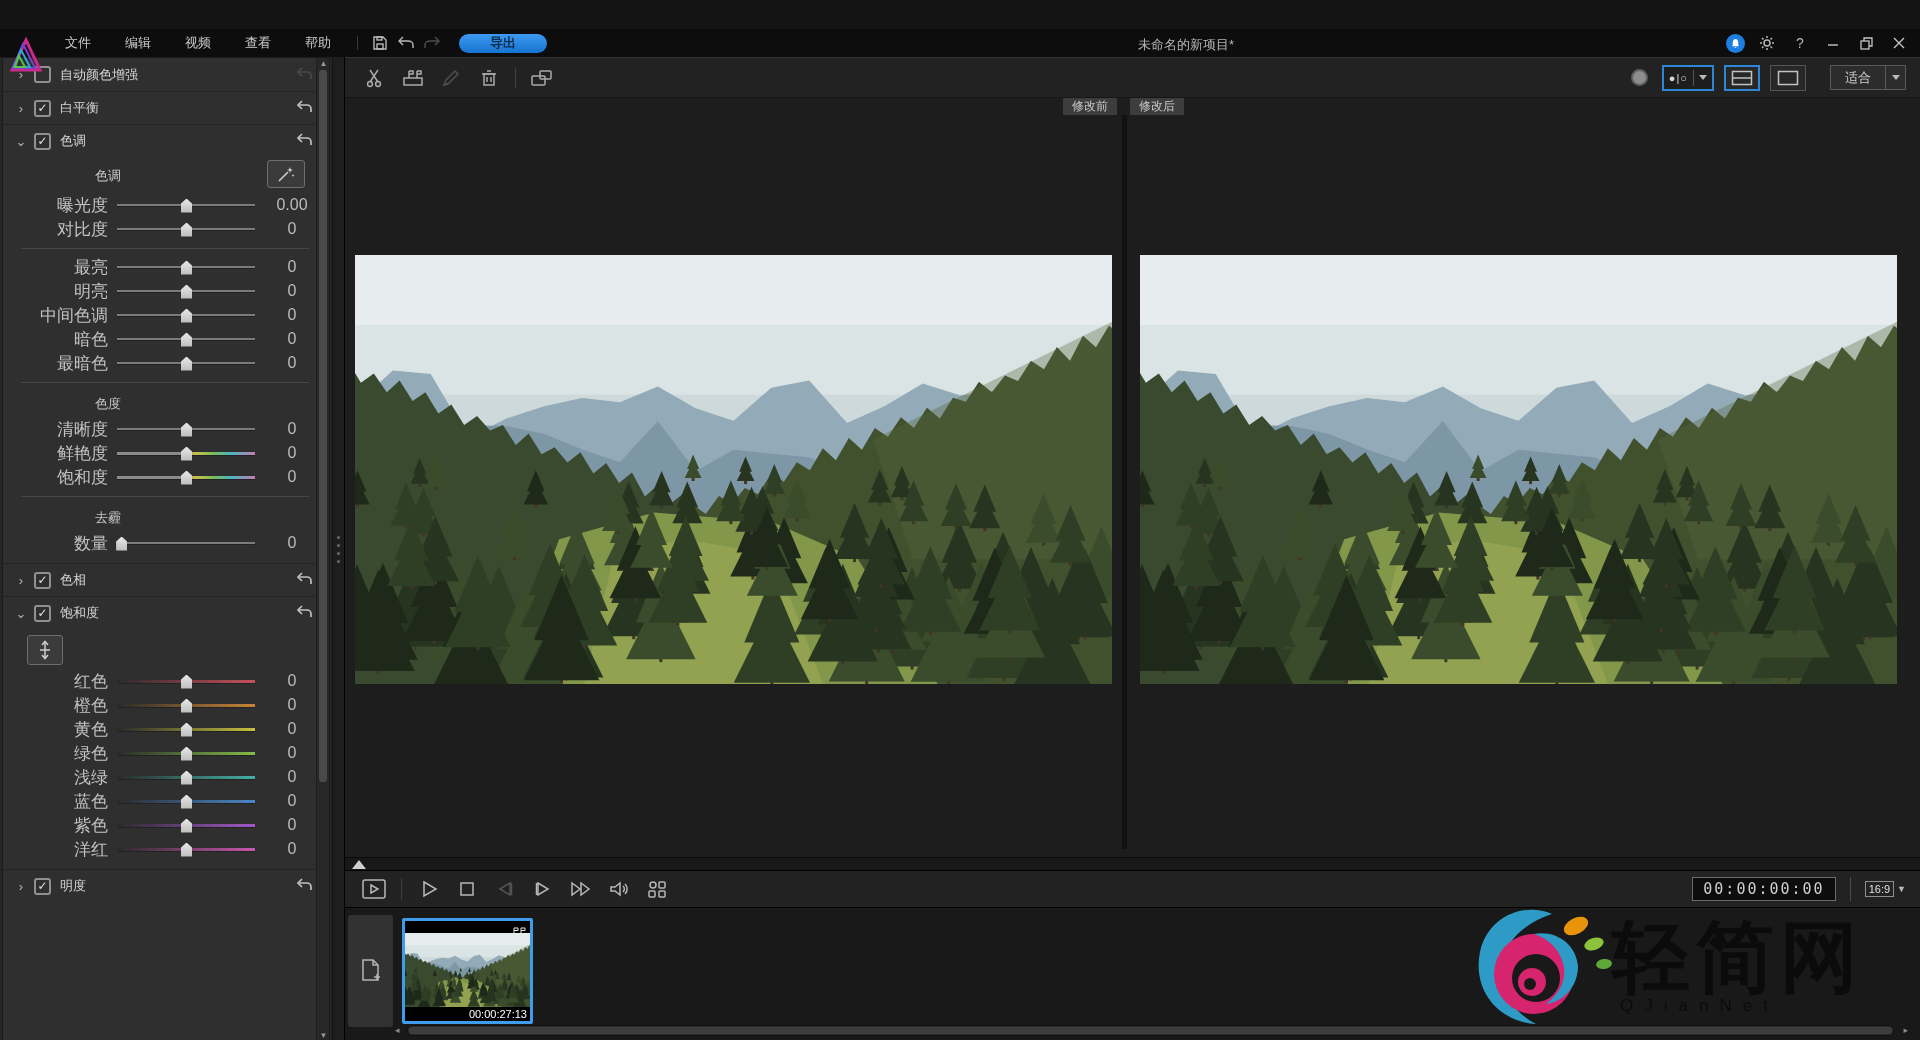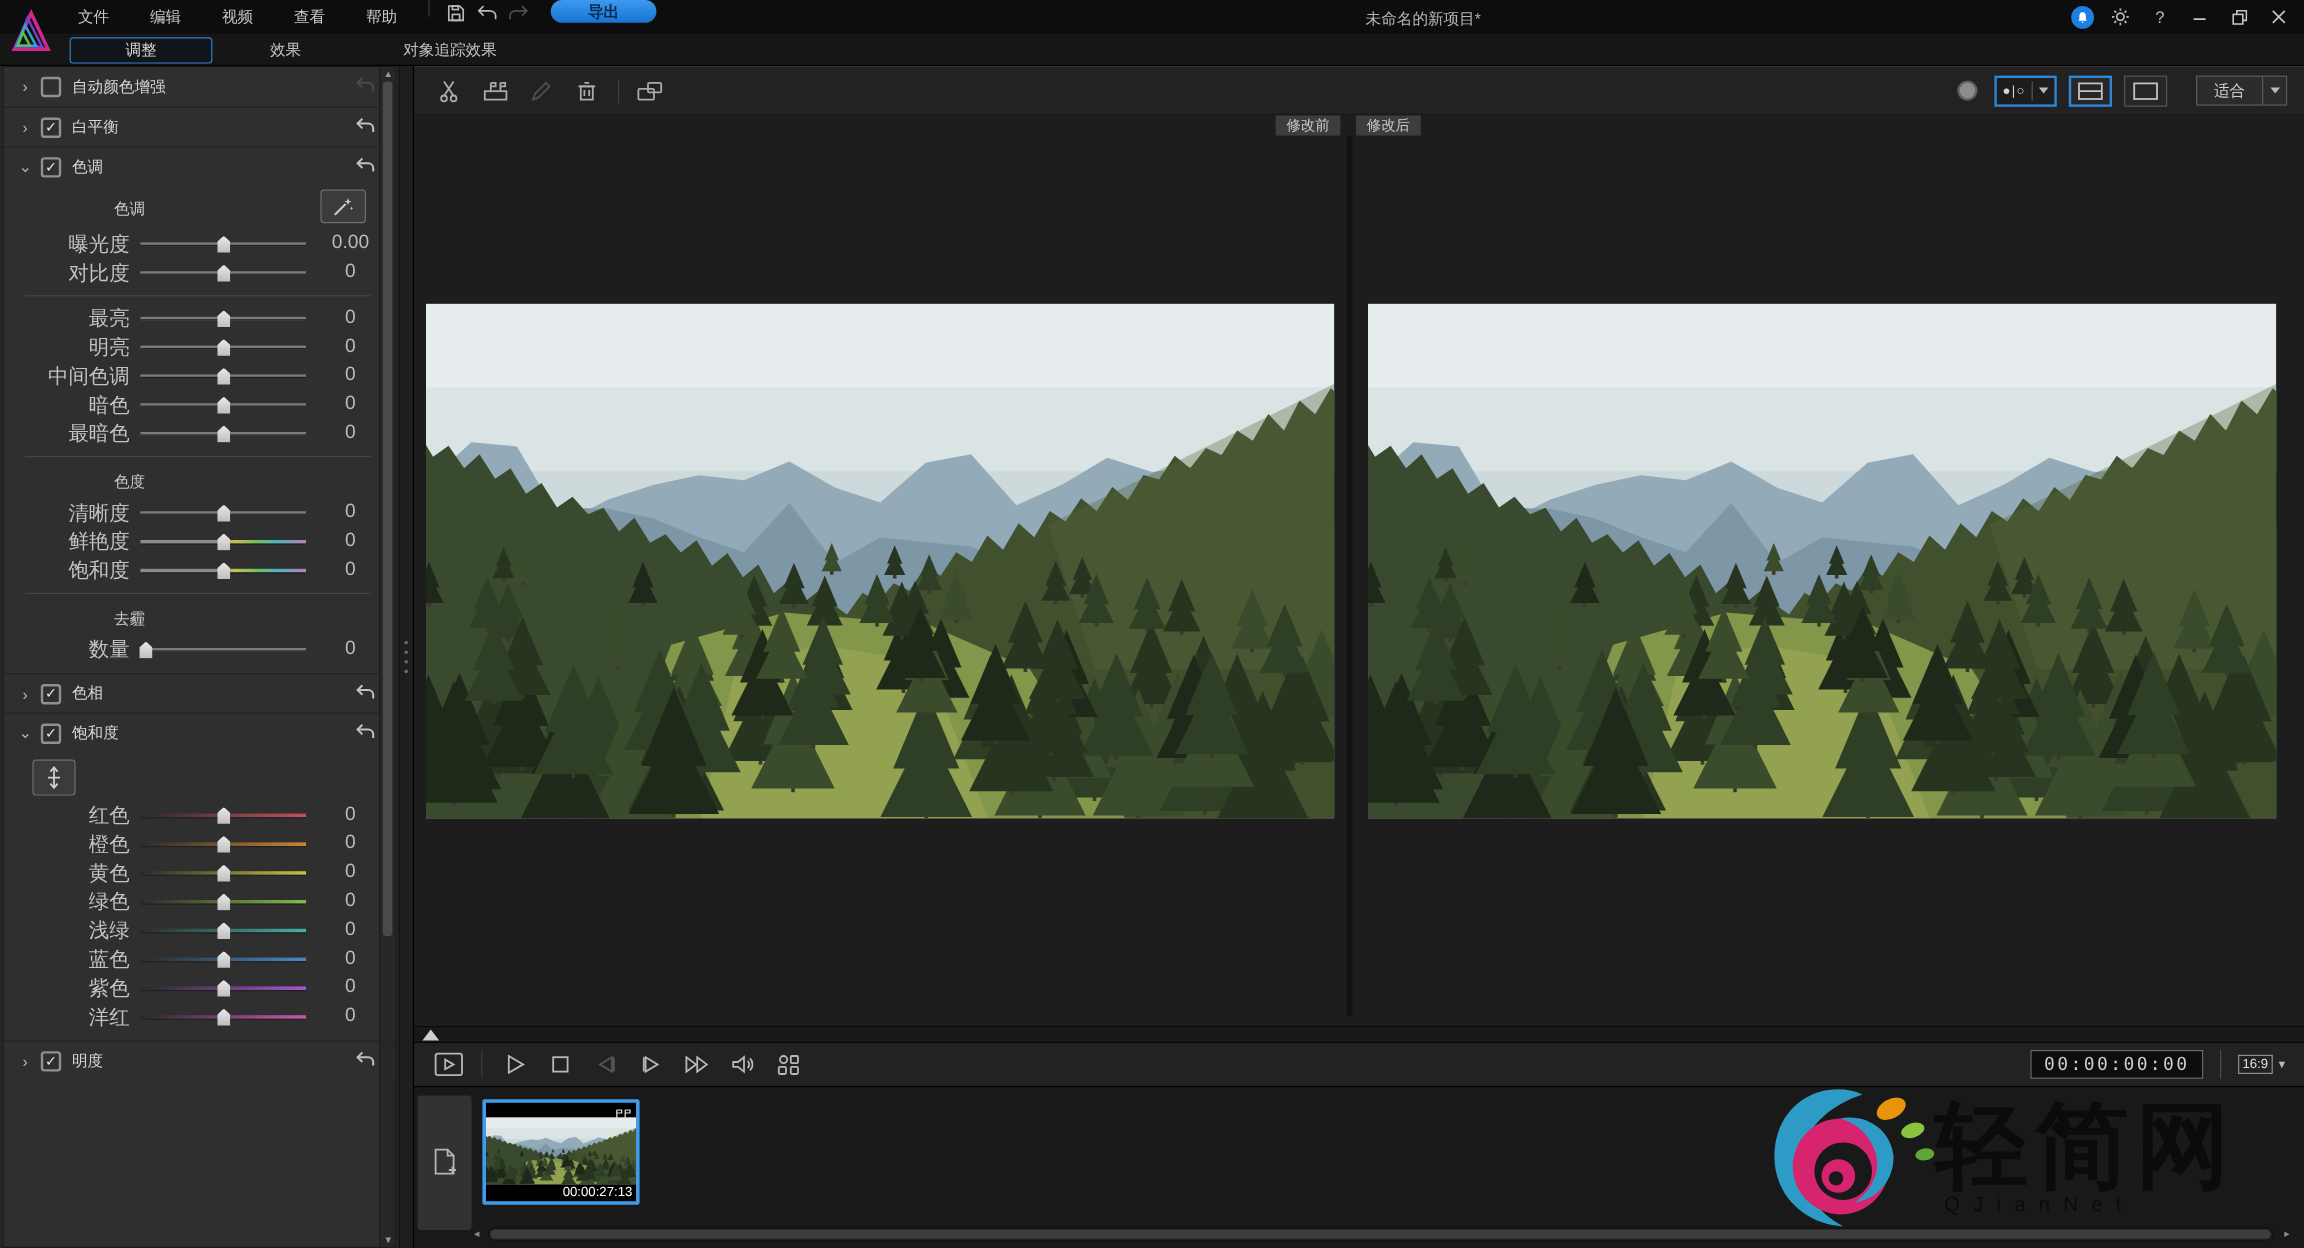--- a/index.html
+++ b/index.html
@@ -1,20 +1,20 @@
 <!DOCTYPE html>
 <html><head>
 <meta charset="utf-8">
 <style>
   html,body{margin:0;padding:0;background:#000;}
   *{box-sizing:border-box;font-family:"Liberation Sans","DejaVu Sans",sans-serif;}
   .app{position:relative;width:1920px;height:1040px;background:#141414;overflow:hidden;color:#ccc;}
 
   
-  .titlebar{position:relative;height:28px;background:#0d0d0d;display:flex;align-items:flex-start;}
+  .titlebar{position:relative;height:28px;background:#0d0d0d;display:flex;align-items:center;margin-top:29px;}
   .logo{position:absolute;left:8px;top:5px;width:36px;height:42px;z-index:20;}
   .menubar{display:flex;margin-left:48px;}
   .menu-item{padding:0 17px;font-size:13px;color:#c9c9c9;line-height:28px;cursor:default;}
   .tb-sep{width:1px;height:14px;background:#3a3a3a;margin:0 9px;}
   .tb-icon{width:26px;height:22px;display:flex;align-items:center;justify-content:center;}
   .tb-icon svg{stroke:#b9b9b9;fill:none;stroke-width:1.4;}
   .tb-icon.dim svg{stroke:#4f4f4f;}
   .export-btn{margin-left:14px;width:88px;height:19px;border-radius:10px;background:linear-gradient(#3d9af0,#1674d2);
     color:#0a2b4e;font-size:13px;font-weight:bold;display:flex;align-items:center;justify-content:center;}
   .proj-title{position:absolute;left:1138px;top:7px;font-size:13px;color:#b5b5b5;}
@@ -121,21 +121,21 @@
   .timecode{font-family:"DejaVu Sans Mono","Liberation Mono",monospace;font-size:15px;letter-spacing:2px;color:#cfcfcf;background:#0d0d0d;border:1px solid #6a6a6a;padding:2px 10px;}
   .t-vr{width:1px;height:24px;background:#4a4a4a;margin:0 14px;}
   .aspect{display:flex;align-items:center;gap:3px;}
   .aspect .ar{border:1px solid #8f8f8f;font-size:11px;color:#e0e0e0;padding:0 3px;line-height:14px;}
   .aspect .ac{font-size:9px;color:#bbb;}
 
   
   .timeline{position:relative;height:135px;background:#191919;border-top:1px solid #000;}
   .add-col{position:absolute;left:3px;top:7px;width:45px;height:112px;background:#323232;border-radius:3px;display:flex;align-items:center;justify-content:center;}
   .add-col svg{stroke:#b5b5b5;fill:none;stroke-width:1.5;}
-  .clip{position:absolute;left:57px;top:10px;width:131px;height:88px;background:#000;border:3px solid #3f9ceb;border-radius:2px;overflow:hidden;text-align:right;}
+  .clip{position:absolute;left:57px;top:10px;width:131px;height:106px;background:#000;border:3px solid #3f9ceb;border-radius:2px;overflow:hidden;text-align:right;}
   .clip .cimg{position:absolute;left:0;right:0;top:12px;bottom:14px;overflow:hidden;}
   .clip .cimg svg{width:100%;height:100%;display:block;}
   .clip .dur{position:absolute;right:3px;bottom:1px;font-size:11px;color:#fff;text-shadow:0 1px 2px #000;}
   .clip .flags{position:absolute;right:3px;top:1px;}
   .hscroll{position:absolute;left:62px;right:26px;bottom:6px;height:11px;background:#2c2c2c;border:1px solid #101010;border-radius:5px;}
   .hscroll .hthumb{position:absolute;left:1px;right:1px;top:1px;bottom:1px;background:#3d3d3d;border-radius:4px;}
   .harr{position:absolute;bottom:6px;font-size:9px;color:#8a8a8a;line-height:11px;}
   .harr.l{left:50px;} .harr.r{right:12px;}
 
   
@@ -209,25 +209,20 @@
           </svg>
       </div>
       <div class="wbtn">
         <svg width="12" height="12" viewBox="0 0 12 12" stroke="#c5c5c5" stroke-width="1.4">
             <path d="M1 1 L11 11 M11 1 L1 11"></path>
           </svg>
       </div>
     </div>
   </div>
 
-  <div class="ribbon">
-    <div class="rtab active">调整</div>
-    <div class="rtab t2">效果</div>
-    <div class="rtab t3">对象追踪效果</div>
-  </div>
 
   <div class="body">
 
     <div class="sidebar">
 
       <div class="slist">
 
 
         <div class="sec-row">
           <span class="chev">›</span>

